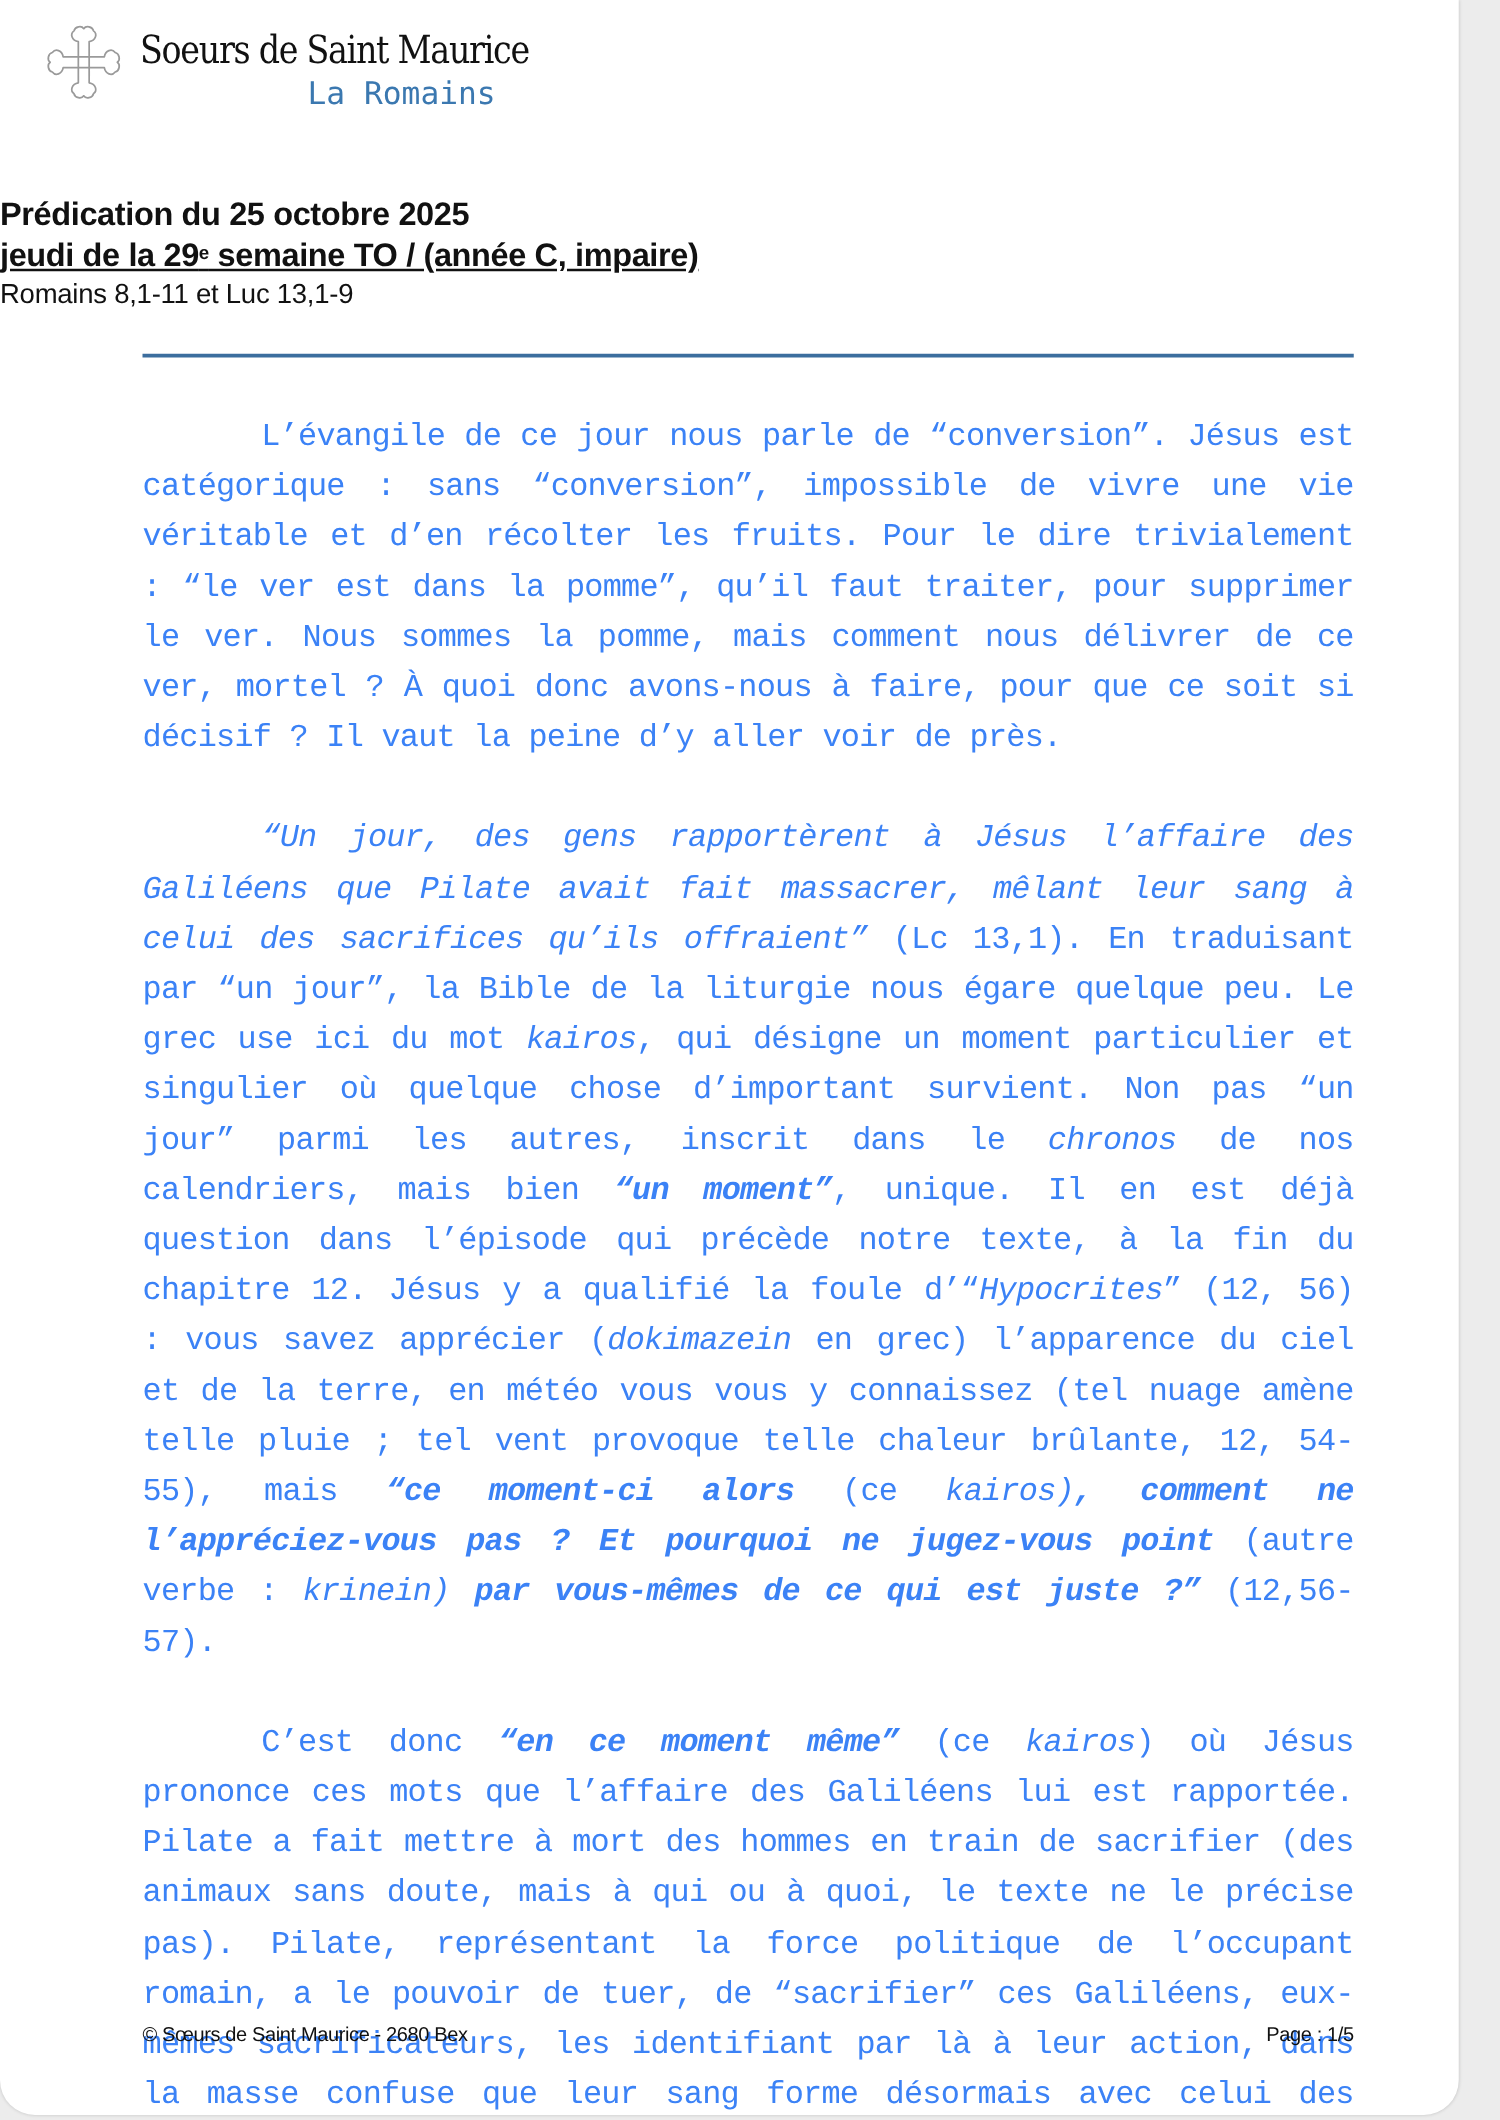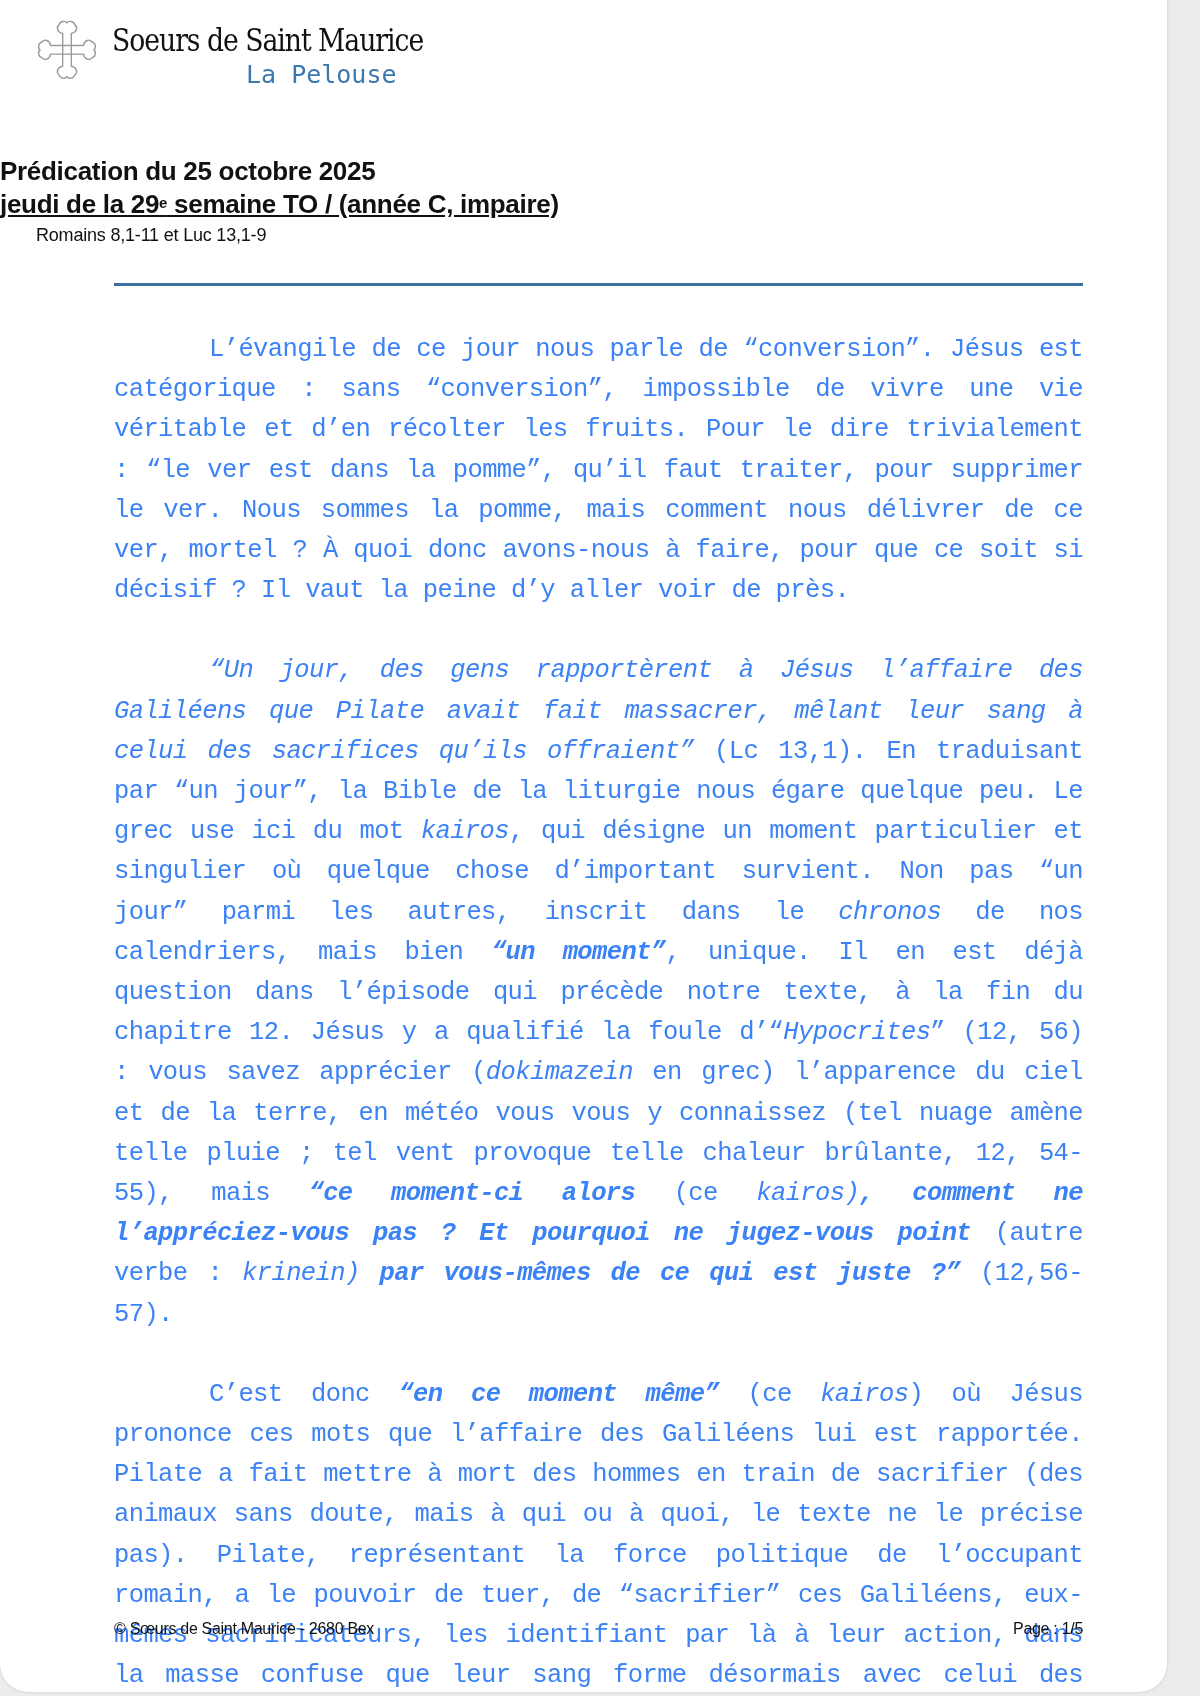--- a/index.html
+++ b/index.html
@@ -81,24 +81,23 @@
     letter-spacing: -0.3px;
     text-decoration: underline;
   }
   .header .subtitle sup {
     font-size: 15px;
     vertical-align: top;
     position: relative;
     top: -2px;
   }
   .header .refs {
-    font-size: 18px;
+    font-size: 22px;
     line-height: 28px;
     letter-spacing: -0.2px;
-    padding-left: 36px;
   }
   .rule {
     position: absolute;
     left: 114px;
     width: 969px;
     top: 283px;
     height: 3px;
     background: #3c6e9e;
   }
   .body-text {
@@ -139,21 +138,21 @@
 <div class="page">
 
   <div class="logo">
     <svg class="cross" viewBox="0 0 90 90">
       <path d="M40 34 L40 20 C34 19 32 13 36 10 C37 6 43 5 45 8 C47 5 53 6 54 10 C58 13 56 19 50 20 L50 34 Z
                M50 40 L50 34 L64 34 C65 28 71 26 74 30 C78 31 79 37 76 39 C79 41 78 47 74 48 C71 52 65 50 64 44 L50 44 Z
                M50 44 L50 58 C56 59 58 65 54 68 C53 72 47 73 45 70 C43 73 37 72 36 68 C32 65 34 59 40 58 L40 44 Z
                M40 44 L26 44 C25 50 19 52 16 48 C12 47 11 41 14 39 C11 37 12 31 16 30 C19 26 25 28 26 34 L40 34 Z" fill="none" stroke="#9a9a9a" stroke-width="1.6" stroke-linejoin="round"></path>
     </svg>
     <div class="brand">Soeurs de Saint Maurice</div>
-    <div class="sub">La Pelouse</div>
+    <div class="sub">La Romains</div>
   </div>
 
   <div class="header">
     <div class="title">Prédication du 25 octobre 2025</div>
     <div class="subtitle"><span>jeudi de la 29</span><sup>e</sup><span> semaine TO / (année C, impaire)</span></div>
     <div class="refs">Romains 8,1-11 et Luc 13,1-9</div>
   </div>
 
   <div class="rule"></div>
 

